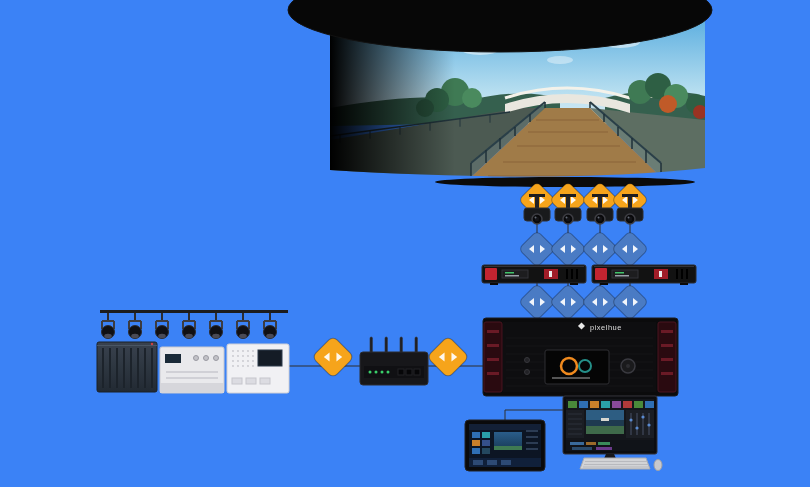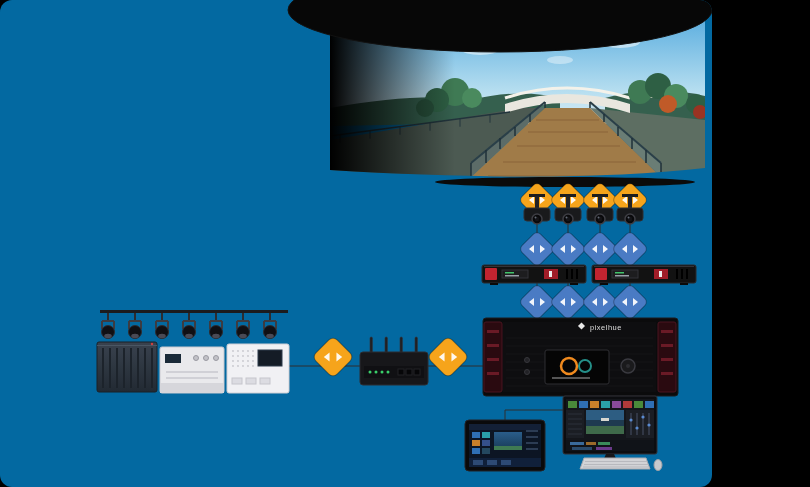--- a/index.html
+++ b/index.html
@@ -1,16 +1,16 @@
 <!DOCTYPE html>
 <html><head>
 <meta charset="utf-8">
 <style>
   html,body{margin:0;padding:0;background:#000;}
-  .canvas{position:relative;width:712px;height:487px;background:#0369a1;overflow:hidden;border-radius:12px;}
+  .canvas{position:relative;width:810px;height:487px;background:#3b82f6;overflow:hidden;}
   svg{display:block;}
   svg text{font-family:"Liberation Sans",sans-serif;}
 </style>
 </head>
 <body>
 
 <div class="canvas">
 <svg width="810" height="487" viewBox="0 0 810 487" xmlns="http://www.w3.org/2000/svg">
   <defs>
     <linearGradient id="sky" x1="0" y1="0" x2="0" y2="1">

